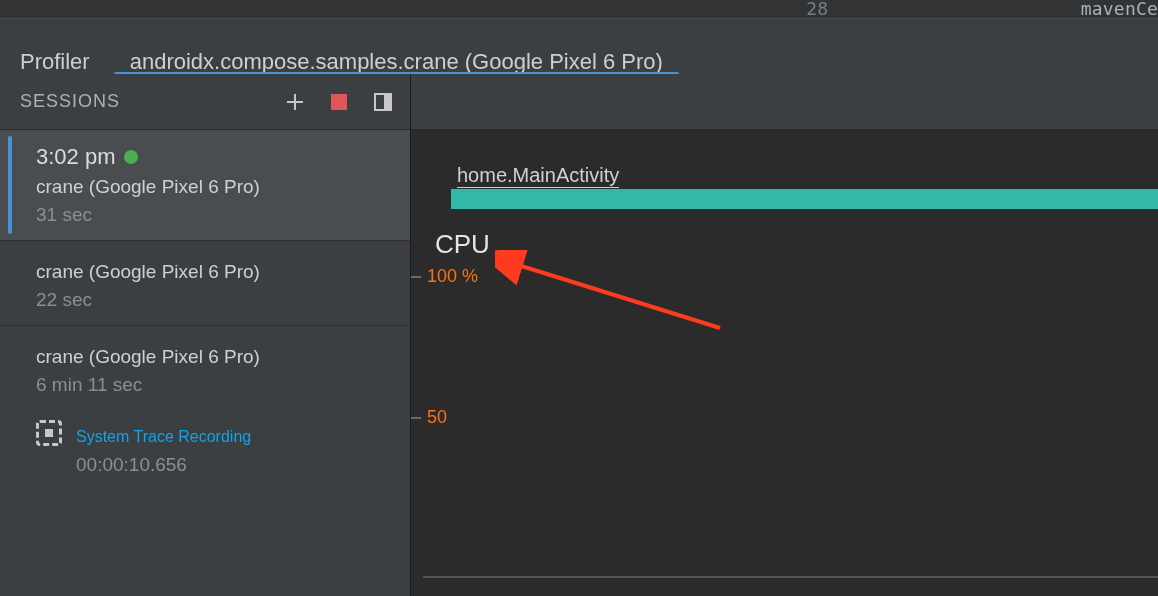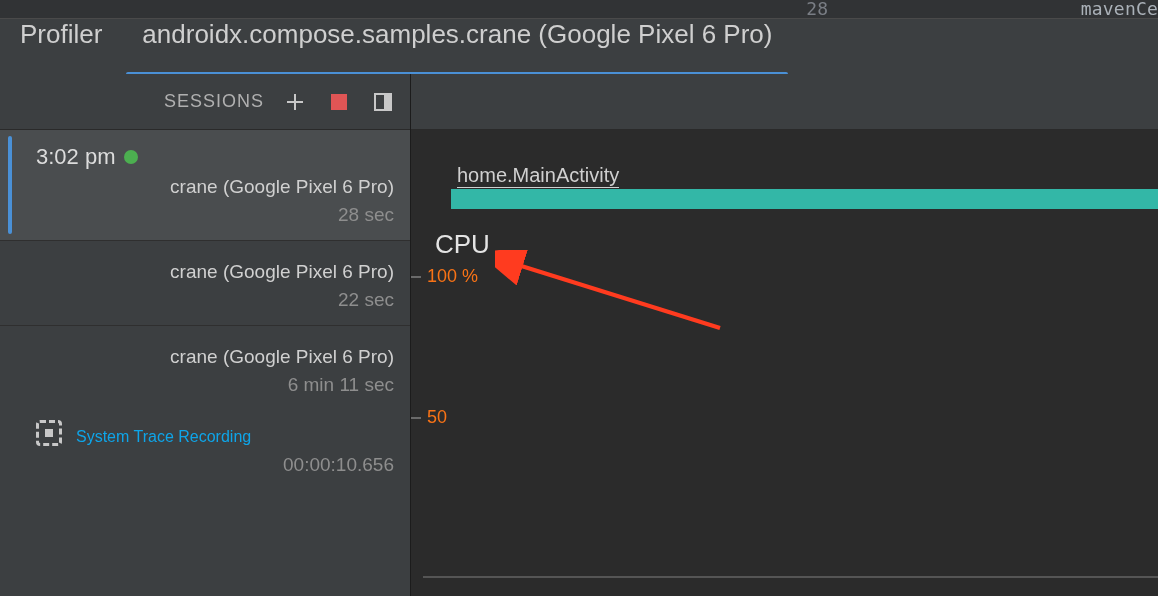--- a/index.html
+++ b/index.html
@@ -44,41 +44,40 @@
     top: 18px; left: 0; right: 0;
     height: 56px;
     background: #3c3f41;
     display: flex;
     align-items: center;
     border-top: 1px solid #4a4a4a;
   }
   .tab {
     height: 100%;
     display: flex;
-    align-items: flex-start;
+    align-items: flex-end;
     padding: 0 20px;
-    font-size: 26px;
+    font-size: 22px;
     color: #cfcfcf;
     cursor: pointer;
     position: relative;
   }
   .tab.active::after {
     content: "";
     position: absolute;
     left: 4px; right: 4px; bottom: -1px;
     height: 4px;
     background: #4a90d6;
     border-radius: 2px 2px 0 0;
   }
   
   .body-area {
     position: absolute;
     top: 74px; left: 0; right: 0; bottom: 0;
     display: flex;
-    text-align: right;
   }
   .left-panel {
     width: 410px;
     flex-shrink: 0;
     display: flex;
     flex-direction: column;
     border-right: 1px solid #1c1c1c;
   }
   .toolbar {
     height: 55px;
@@ -293,21 +292,21 @@
     </div>
 
     <div class="sessions">
 
       <div class="session active">
         <div class="time-row">
           <span>3:02 pm</span>
           <span class="green-dot"></span>
         </div>
         <div class="device-row">crane (Google Pixel 6 Pro)</div>
-        <div class="dur-row">28 sec</div>
+        <div class="dur-row">31 sec</div>
       </div>
 
       <div class="session">
         <div class="device-row">crane (Google Pixel 6 Pro)</div>
         <div class="dur-row">22 sec</div>
       </div>
 
       <div class="session" style="border-bottom:none;">
         <div class="device-row">crane (Google Pixel 6 Pro)</div>
         <div class="dur-row">6 min 11 sec</div>

